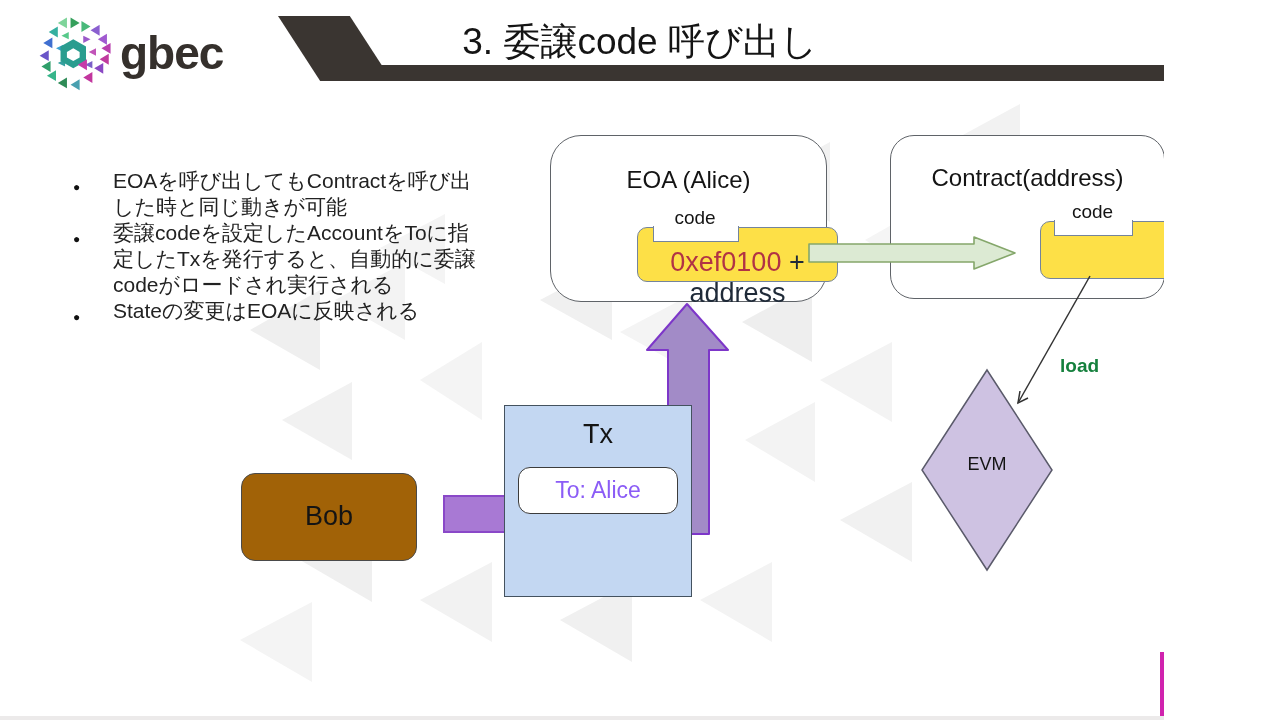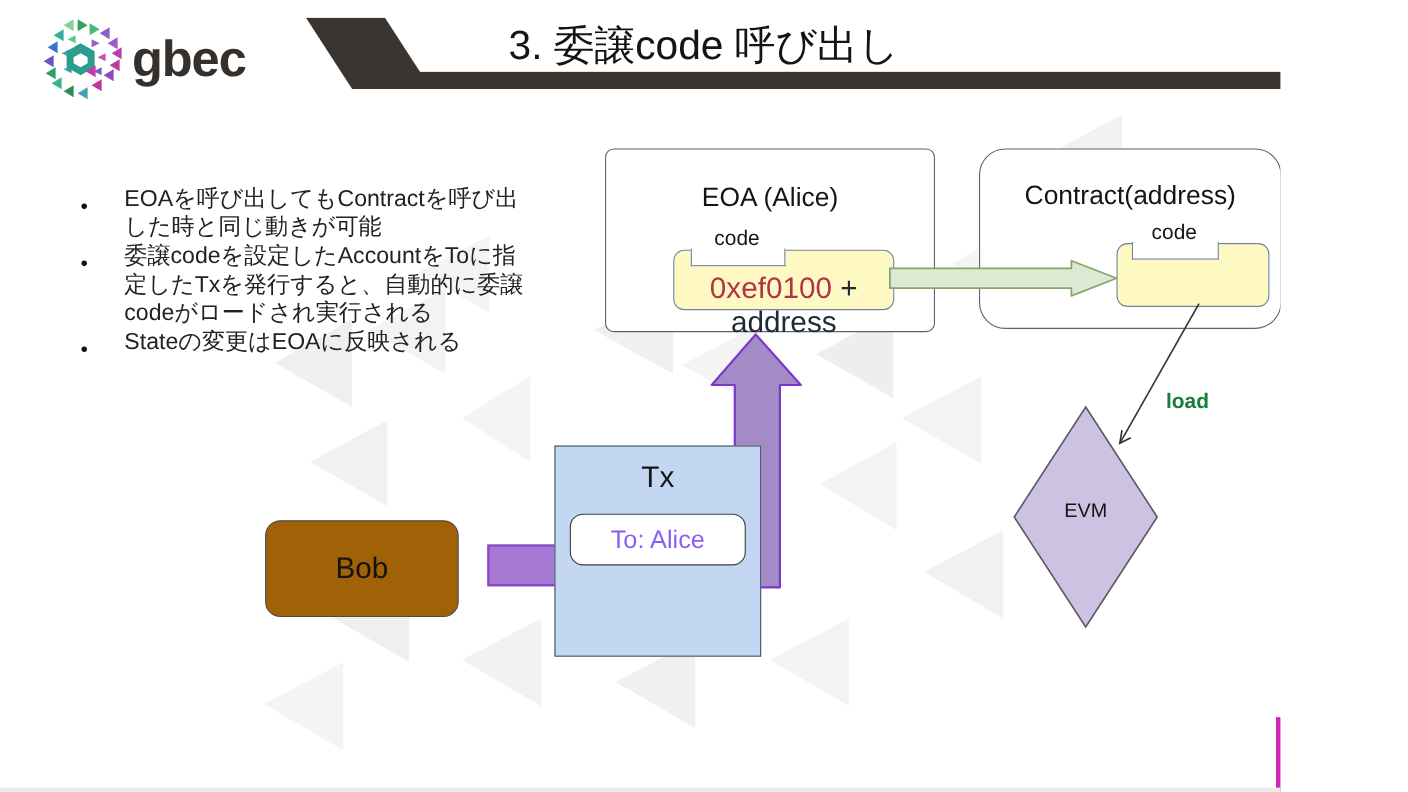--- a/index.html
+++ b/index.html
@@ -29,27 +29,27 @@
     position:absolute;left:420px;top:20px;width:440px;z-index:3;
     font-size:37px;line-height:44px;color:#141414;text-align:center;white-space:nowrap;
   }
   
   #bullet-list{position:absolute;left:65px;top:168px;width:420px;z-index:3;
     list-style:none;margin:0;padding:0;font-size:21px;line-height:26px;color:#222;}
   #bullet-list li{position:relative;padding-left:48px;margin:0;}
   #bullet-list li::before{content:"●";position:absolute;left:8px;top:6px;font-size:12px;color:#111;}
   
   .node-box{position:absolute;background:#fff;border:1.6px solid #5f6368;z-index:3;}
-  #eoa-box{left:550px;top:135px;width:275px;height:165px;border-radius:8px;padding-left:23px;}
+  #eoa-box{left:550px;top:135px;width:275px;height:165px;border-radius:31px;}
   #contract-box{left:890px;top:135px;width:273px;height:162px;border-radius:24px;}
   .node-title{position:absolute;left:0;right:0;text-align:center;font-size:24px;color:#141414;}
   #eoa-box .node-title{top:30px;}
   #contract-box .node-title{top:28px;}
   
-  .code-unit{position:absolute;background:#fef9c3;border:1.6px solid #74849c;border-radius:10px;}
+  .code-unit{position:absolute;background:#fde047;border:1.6px solid #74849c;border-radius:10px;margin-left:25px;}
   #eoa-code-unit{left:61px;top:91px;width:199px;height:53px;}
   #contract-code-unit{left:124px;top:85px;width:137px;height:56px;}
   .code-notch{position:absolute;top:-2px;height:15px;background:#fff;
     border:1.6px solid #74849c;border-top:none;}
   #eoa-code-unit .code-notch{left:15px;width:84px;}
   #contract-code-unit .code-notch{left:13px;width:77px;}
   .code-tab-label{position:absolute;top:-21px;text-align:center;font-size:19px;color:#141414;background:transparent;}
   #eoa-code-unit .code-tab-label{left:15px;width:84px;}
   #contract-code-unit .code-tab-label{left:13px;width:77px;}
   .code-value{position:absolute;left:0;right:0;top:19px;text-align:center;font-size:27px;}

